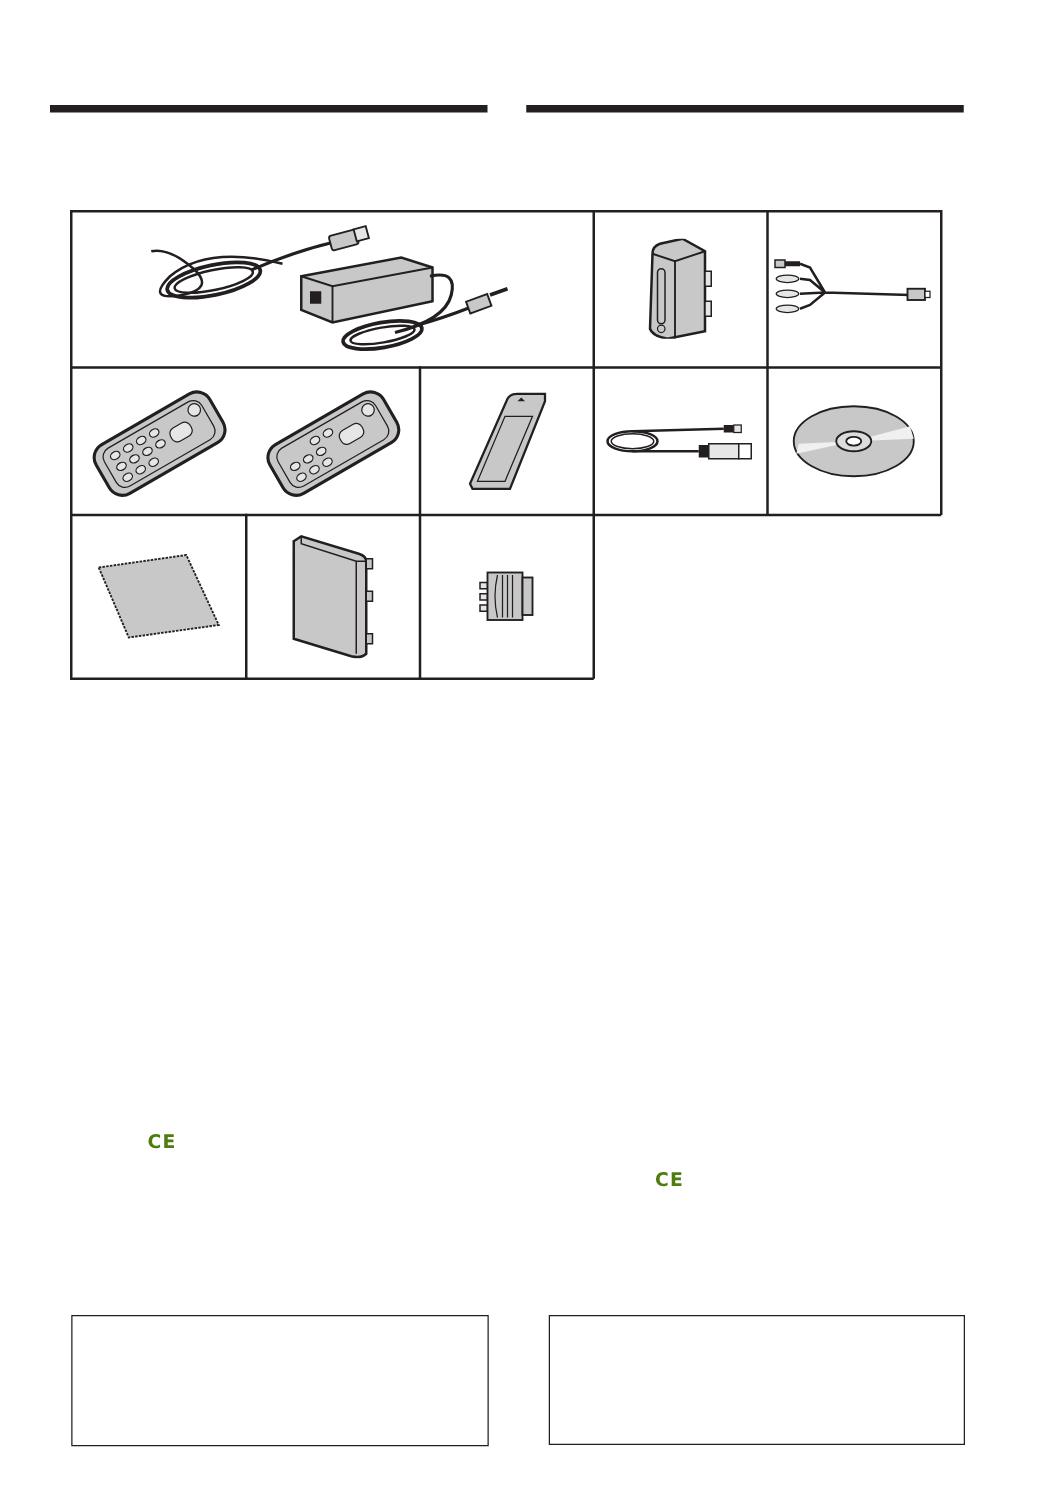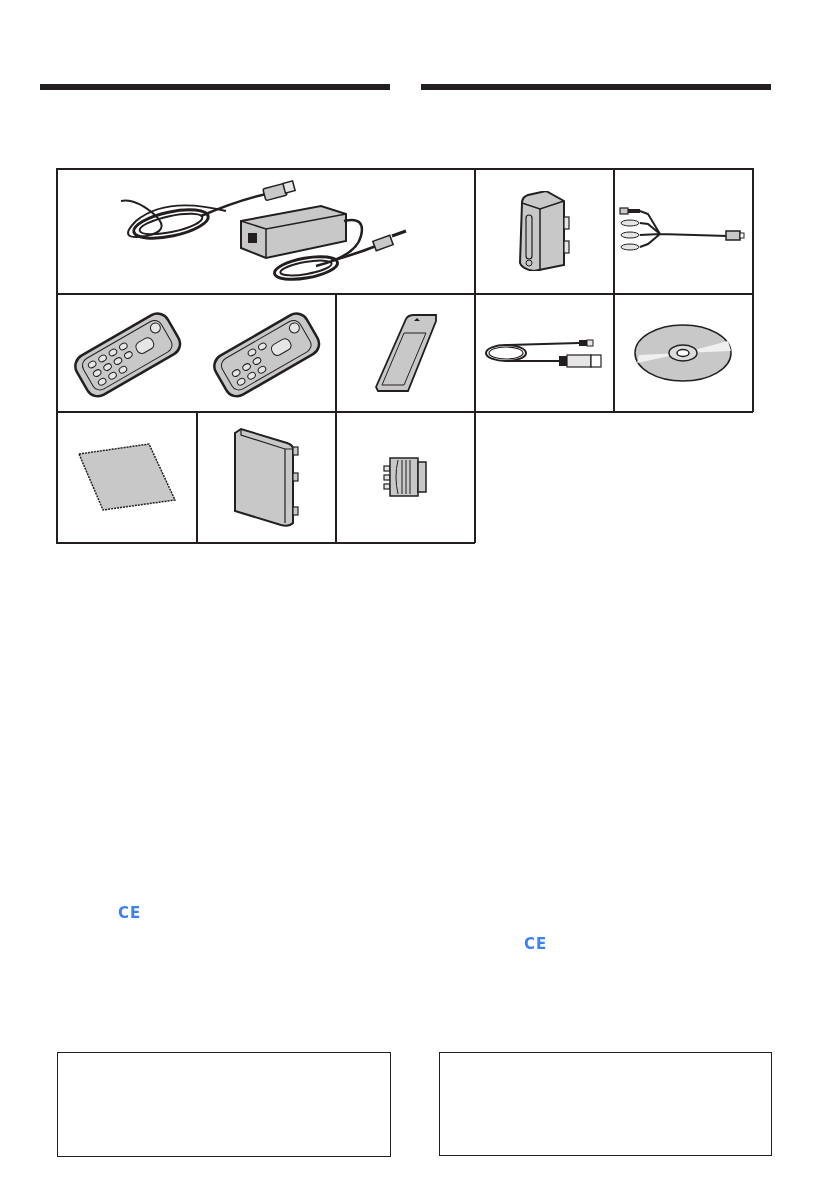--- a/index.html
+++ b/index.html
@@ -1,21 +1,21 @@
 <!DOCTYPE html>
 <html><head>
 <meta charset="utf-8">
 <style>
   html, body { margin: 0; padding: 0; background: #ffffff; }
   body { width: 840px; height: 1190px; position: relative; overflow: hidden; font-family: "Liberation Sans", sans-serif; color: #231f20; }
   .rule { position: absolute; height: 6px; background: #231f20; }
   .grid-line { position: absolute; background: #231f20; }
   .cell { position: absolute; display: flex; align-items: center; justify-content: center; }
   .cell svg { display: block; }
-  .ce { position: absolute; font-family: "DejaVu Sans", sans-serif; font-weight: bold; font-size: 15px; letter-spacing: 1px; color: #3b82f6; line-height: 1; }
+  .ce { position: absolute; font-family: "DejaVu Sans", sans-serif; font-weight: bold; font-size: 15px; letter-spacing: 1px; color: #4d7c0f; line-height: 1; }
   .note-box { position: absolute; border: 1.5px solid #231f20; box-sizing: border-box; }
   .note-text { position: absolute; left: 10px; top: 10px; font-size: 12px; color: #231f20; }
 </style>
 </head>
 <body>
 
 <div class="rule" data-name="left-column-header-rule" style="left:40px; top:84px; width:350px;"></div>
 <div class="rule" data-name="right-column-header-rule" style="left:421px; top:84px; width:350px;"></div>
 
 <div data-name="accessories-grid">

